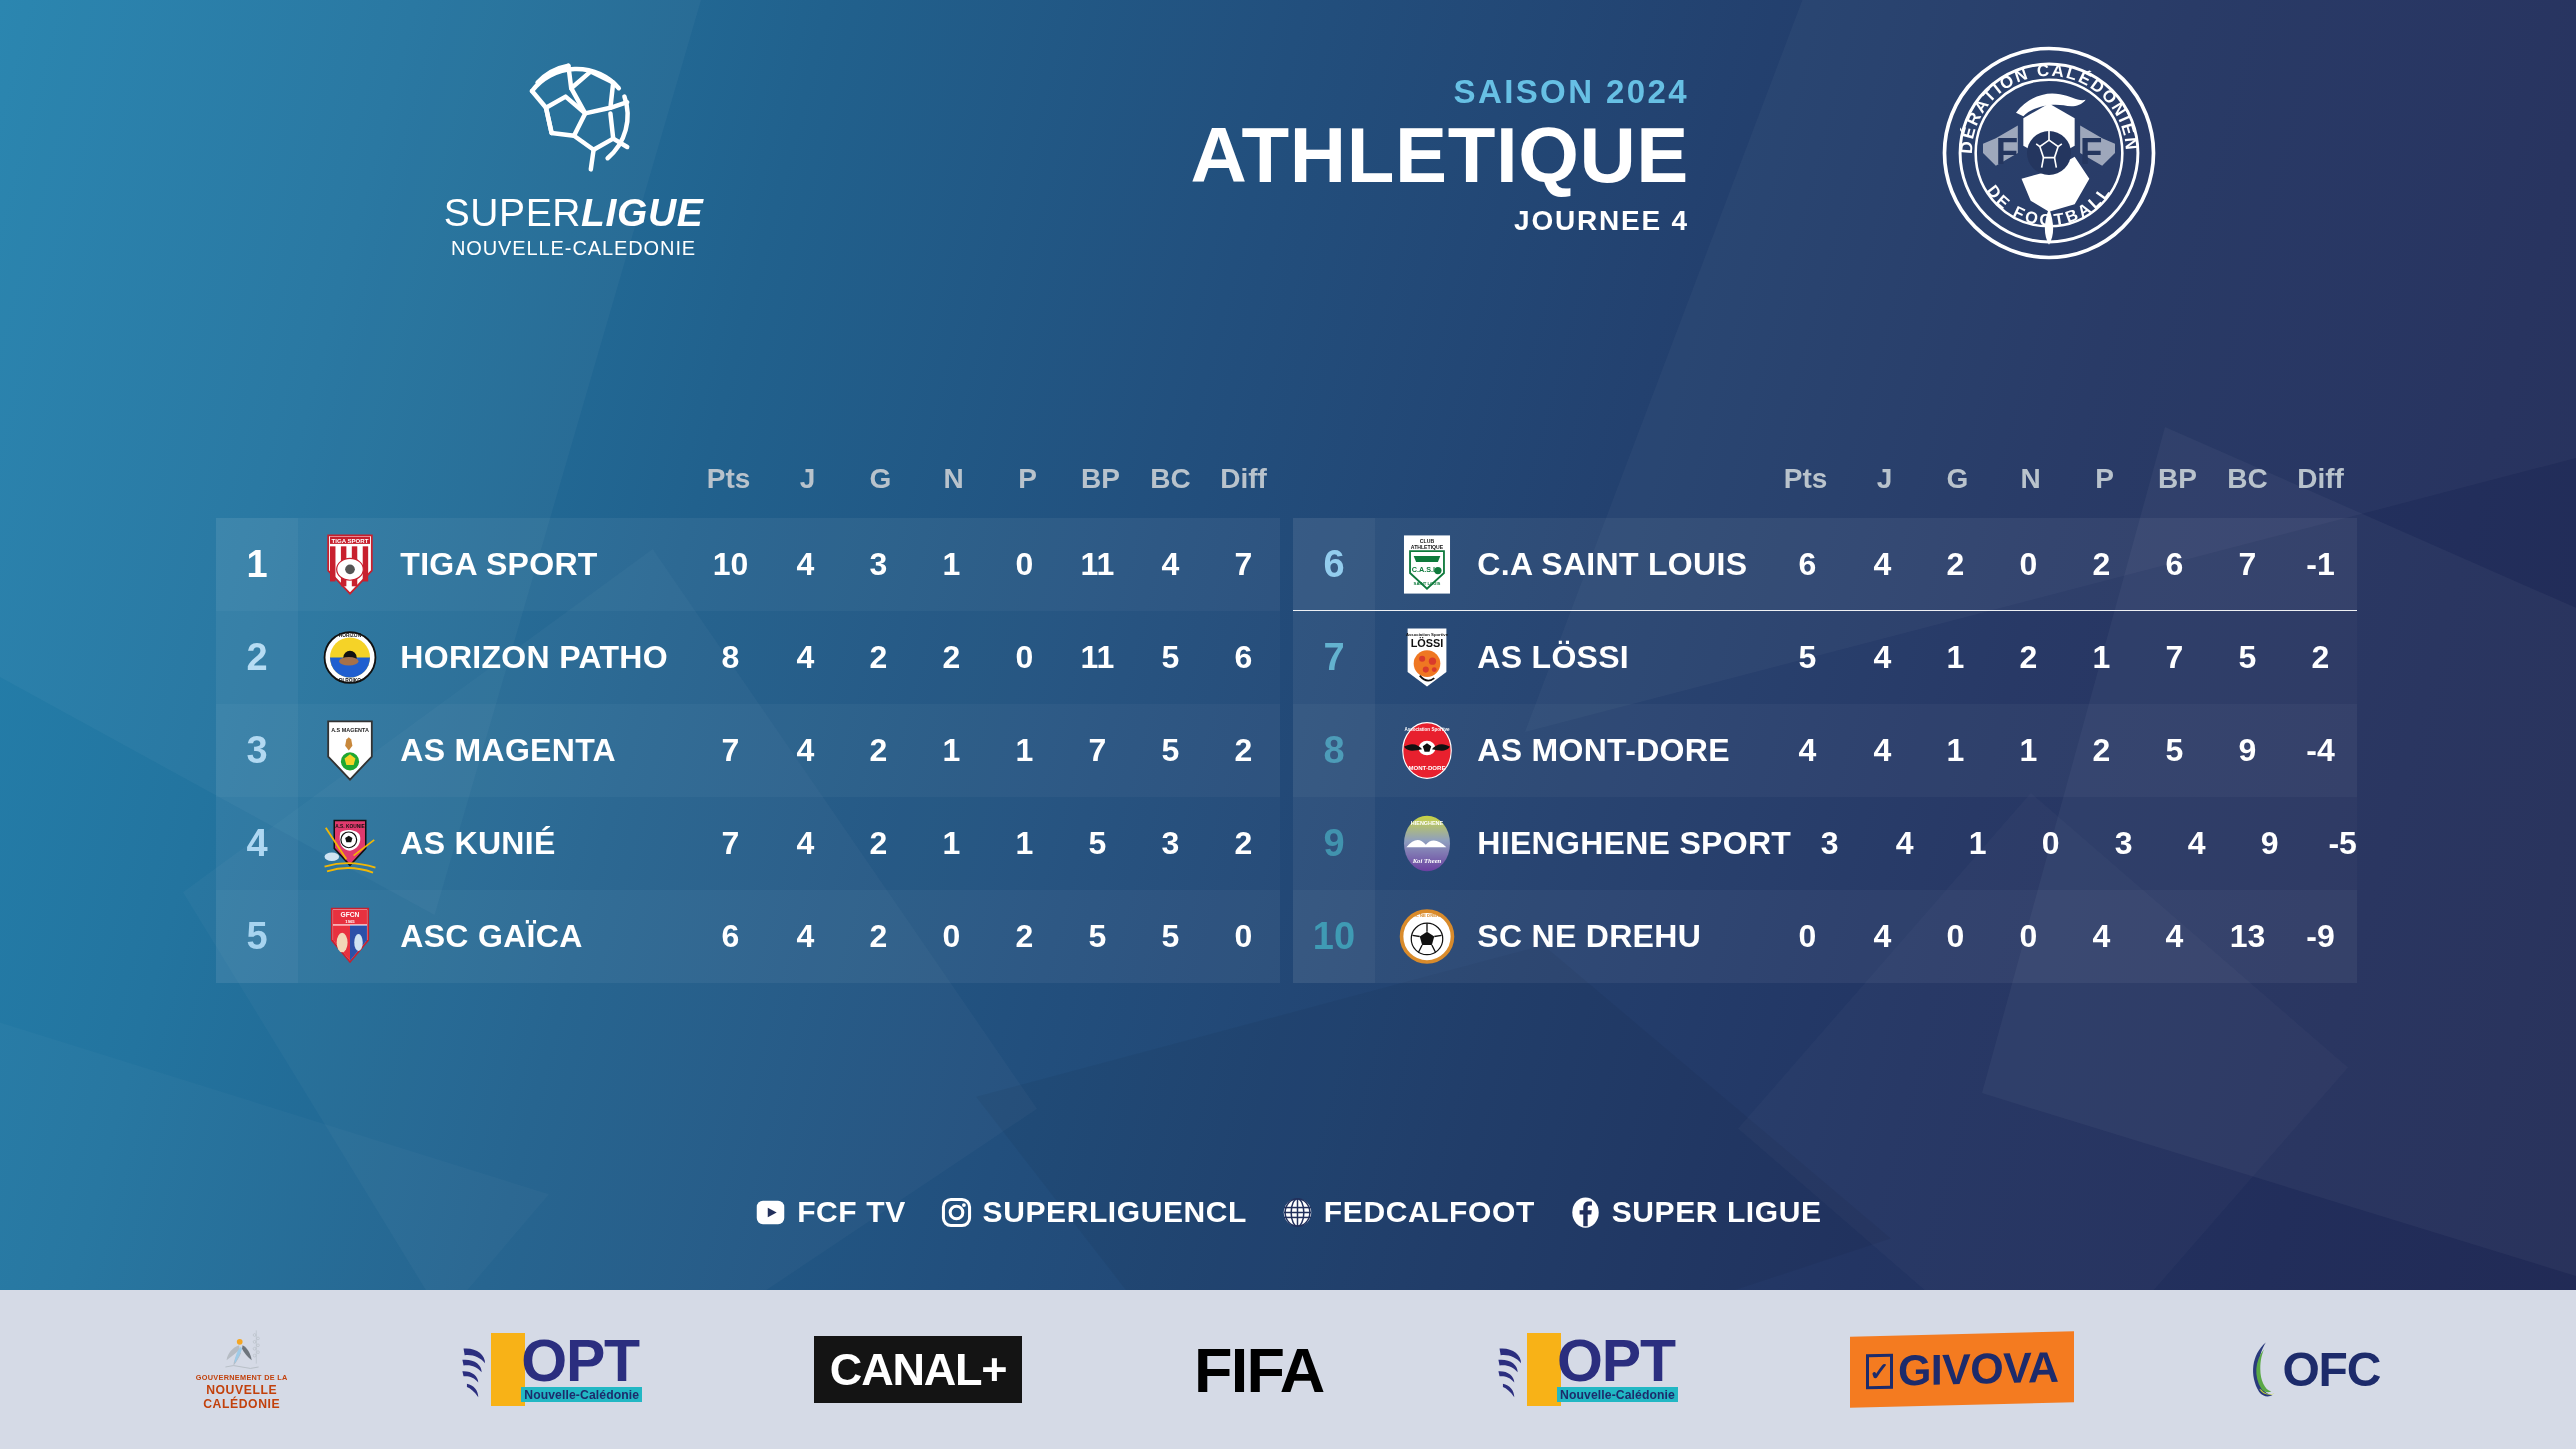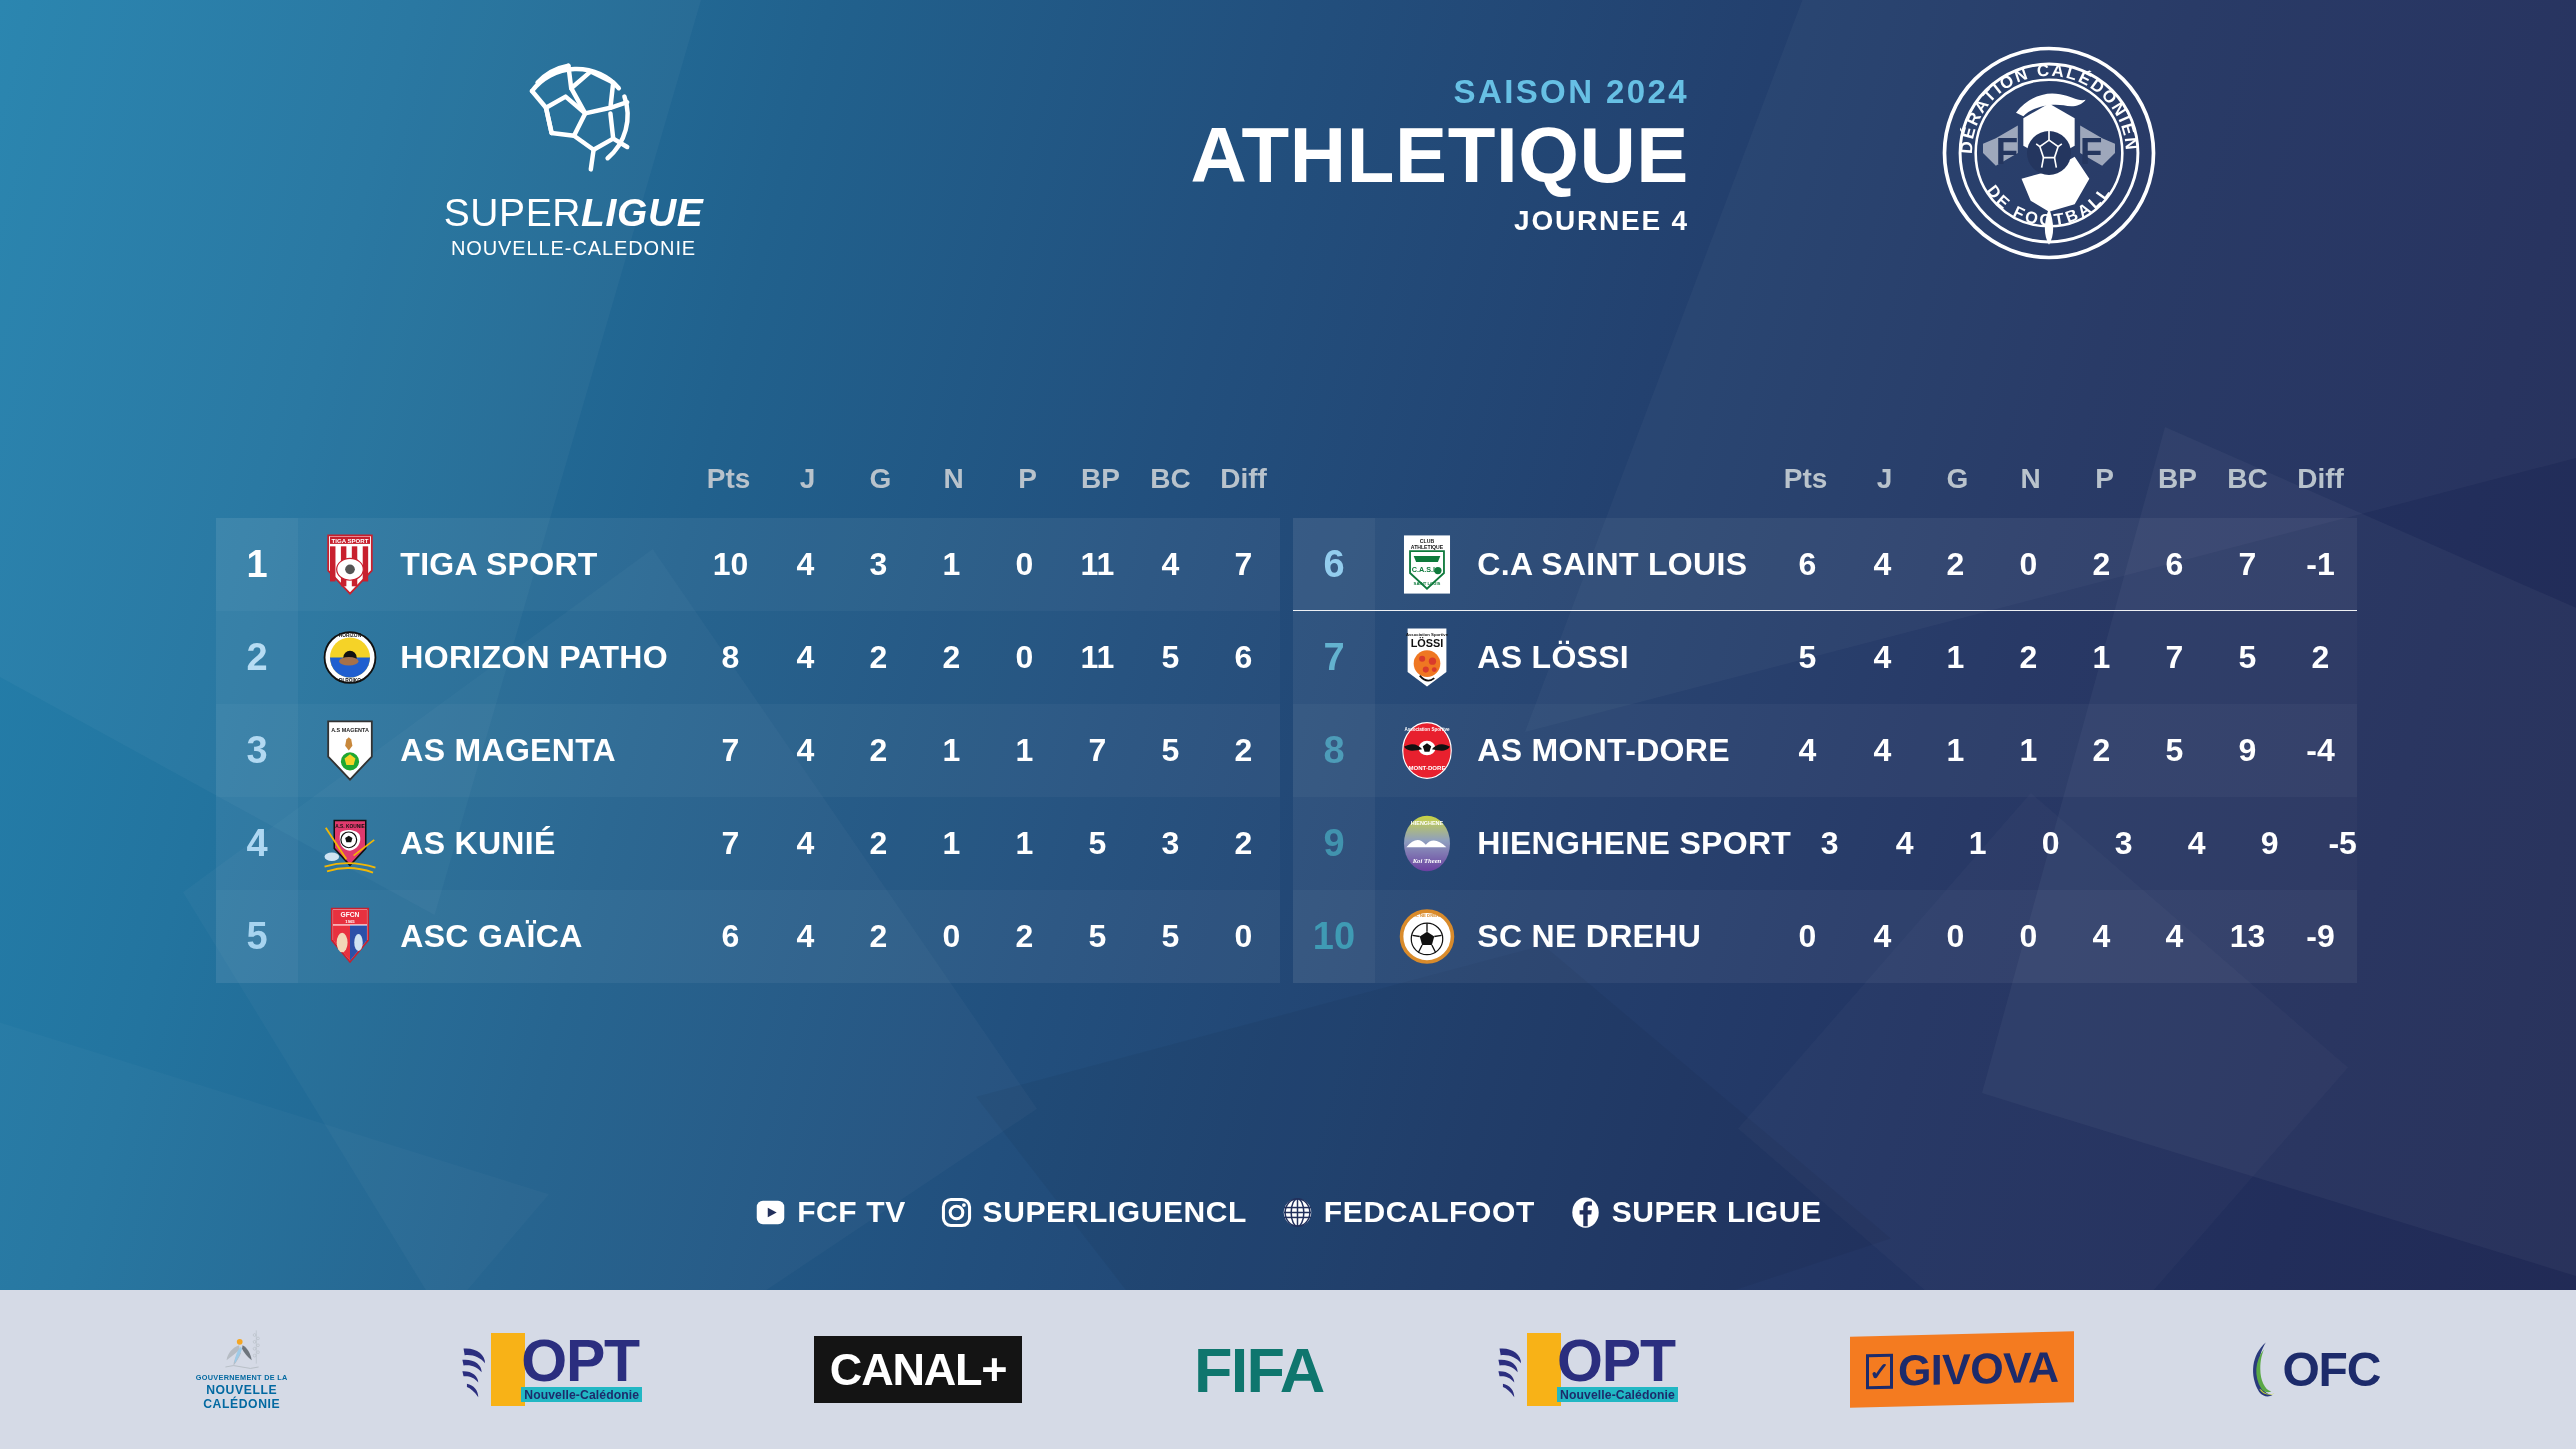--- a/index.html
+++ b/index.html
@@ -121,31 +121,31 @@
 
   
   #sponsors {
     position:absolute; left:0; bottom:0; width:100%; height: 159px;
     background: #d5dae6;
     display:flex; align-items:center; justify-content:space-around;
     padding: 0 110px;
   }
   .sp { display:flex; align-items:center; justify-content:center; height: 104px; }
 
-  .sp-govnc { flex-direction:column; color:#0369a1; font-size:12.2px; font-weight:700;
+  .sp-govnc { flex-direction:column; color:#c2410c; font-size:12.2px; font-weight:700;
               letter-spacing:0.6px; text-align:center; line-height:1.15; }
   .sp-govnc .tiny { font-size: 7.3px; letter-spacing:0.3px; margin-bottom:0.6px; }
   .opt-yellow { width: 34px; height: 73px; background:#f8b217; margin-right:-3.7px; }
   .opt-txt { font-size: 59px; font-weight: 800; color:#2b2e7f; line-height:0.84; letter-spacing:-1.2px; }
   .opt-sub { background:#22b7c4; color:#1d2b6b; font-size:12.2px; font-weight:700;
              padding: 0.6px 3px; margin-top: 1.2px; letter-spacing:0.1px; white-space:nowrap; }
 
   .canal { background:#141414; color:#fff; font-size: 45px; font-weight: 800;
            padding: 7.3px 16px; letter-spacing:-1.2px; font-family:"Liberation Sans",sans-serif; }
-  .fifa { color:#0f766e; font-size: 63px; font-weight: 800; letter-spacing:-1.8px; }
+  .fifa { color:#000000; font-size: 63px; font-weight: 800; letter-spacing:-1.8px; }
   .pacific { background:#1b1b1b; color:#fff; font-size: 34px; font-weight: 800;
              padding: 24.4px 13.4px; letter-spacing:-0.6px; }
   .givova { background:#f47b20; padding: 11px 16px; display:flex; align-items:center; gap:4.9px;
             transform: skewY(-1.4deg); }
   .givova .mark { width: 27px; height: 35px; border: 3px solid #1d2b6b; color:#1d2b6b;
                   font-size: 24.4px; font-weight: 800; display:flex; align-items:center;
                   justify-content:center; }
   .givova .w { color:#1d2b6b; font-size: 43px; font-weight: 800; letter-spacing:-0.6px; }
   .ofc { display:flex; align-items:center; gap: 3.7px; }
   .ofc .w { color:#1d2b6b; font-size: 48px; font-weight: 800; letter-spacing:-1.2px; }

